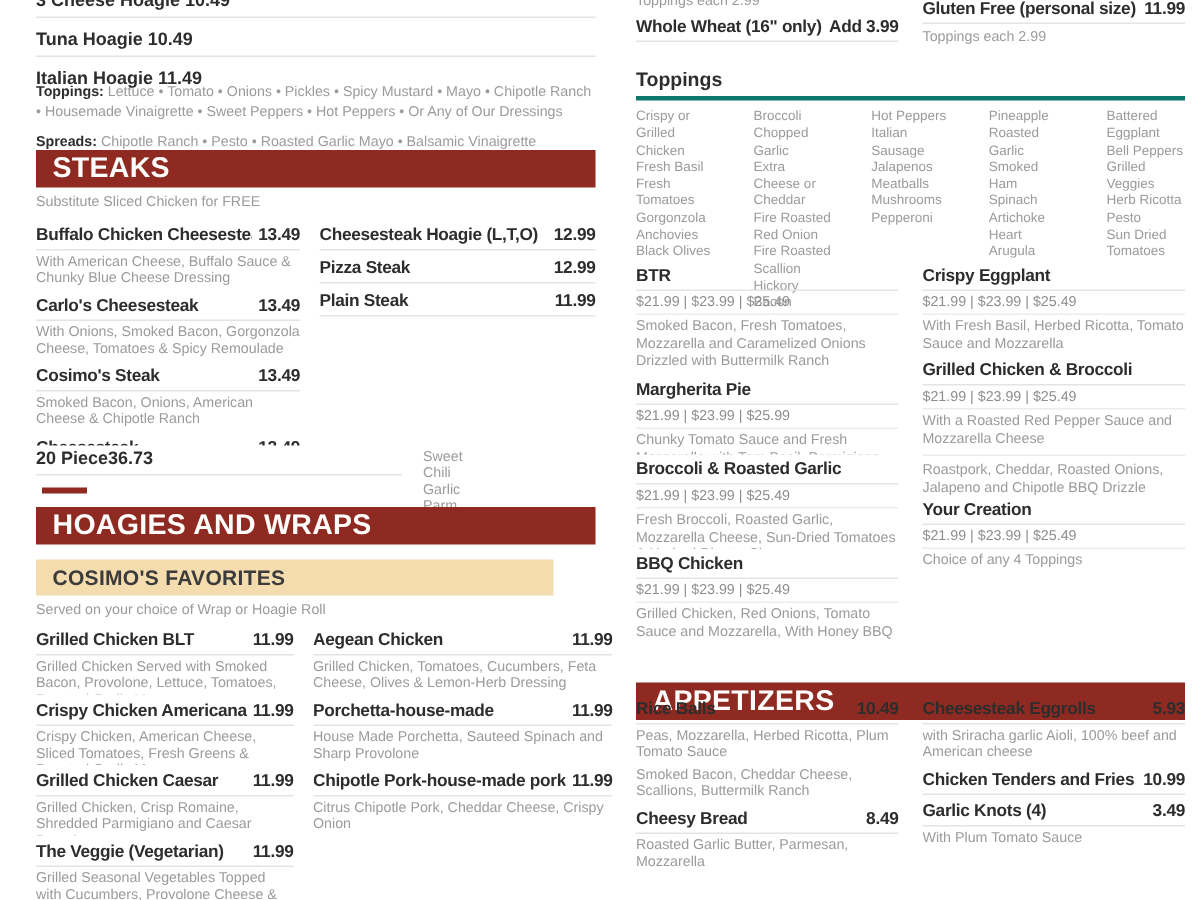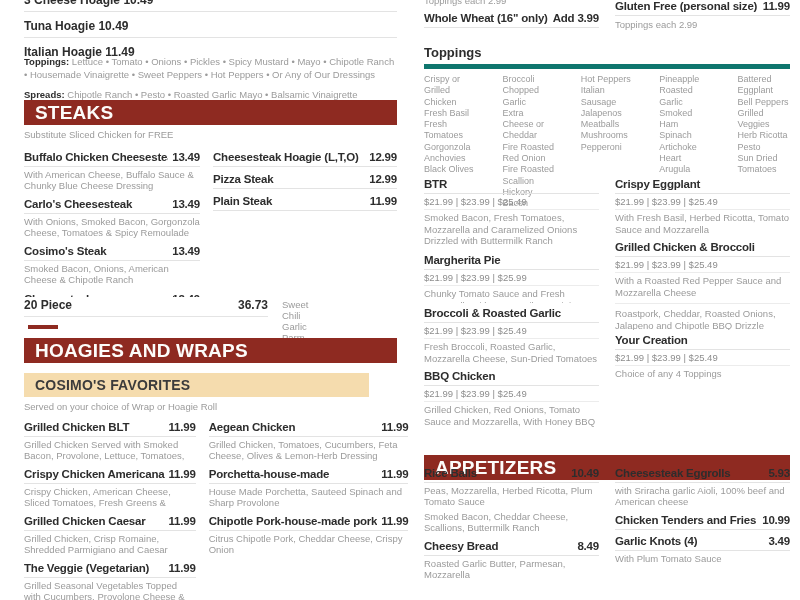--- a/index.html
+++ b/index.html
@@ -36,39 +36,39 @@
   .meta b { color:#2d2d2d; }
   #steaksBanner { left:24px; top:100px; width:373px; }
   #steaksSub { left:24px; top:129px; width:373px; }
   #steaksGrid { left:24px; top:146px; width:373px; display:flex; gap:13px; }
   .subcol { width:176px; } .subcol2 { flex:1; }
   #cheeseClip { left:24px; top:288px; width:176px; }
   #cheeseClip .mi-head { border-bottom:none; }
 
   
   #overlay20 { left:24px; top:297px; width:300px; height:26px; background:#fff; }
-  .ov-row { width:244px; display:flex; justify-content:space-between;
+  .ov-row { width:244px; display:flex; 
     font-weight:bold; font-size:12px; line-height:12px; color:#2d2d2d;
     padding:2px 0 5px; border-bottom:1px solid #e4e4e4; }
   .ov-notes { position:absolute; left:258px; top:2px; font-size:9.5px;
     line-height:11px; color:#9b9b9b; }
   #redFrag { left:28px; top:325px; width:30px; height:4px; background:var(--red,#8e2a21); }
   #hoagiesBanner { left:24px; top:338px; width:373px; }
   #cosimosBanner { left:24px; top:373px; width:345px; }
   #favSub { left:24px; top:401px; width:373px; }
   #favGrid { left:24px; top:416px; width:373px; display:flex; gap:13px; }
 
   
   #rtopC { left:424px; top:-5px; width:175px; }
   #rtopD { left:615px; top:-5px; width:175px; }
   .gray-note { font-size:9.5px; line-height:12px; color:#9b9b9b; }
   #rtopD .gray-note { margin-top:3px; }
   #toppingsBlock { left:424px; top:46px; width:366px; }
   .tp-title { font-weight:bold; font-size:13px; line-height:14px; color:#2d2d2d;
-    padding-bottom:4px; border-bottom:5px solid #0f766e; }
+    padding-bottom:4px; border-bottom:3px solid #0f766e; }
   .tp-grid { display:grid; grid-template-columns:repeat(5,1fr); column-gap:26px;
     margin-top:5px; }
   .tp-cell div { font-size:9px; line-height:11.3px; color:#9b9b9b; }
 
   #pizzaC { left:424px; top:174px; width:175px; }
   #pizzaD { left:615px; top:174px; width:175px; }
   .pz-head { display:flex; font-weight:bold; font-size:11.5px; line-height:12px;
     letter-spacing:-0.2px; color:#2d2d2d; padding:4px 0 3px;
     border-bottom:1px solid #e3e3e3; }
   .pz-prices { font-size:9.5px; line-height:11px; color:#8d8d8d; padding:2px 0;

